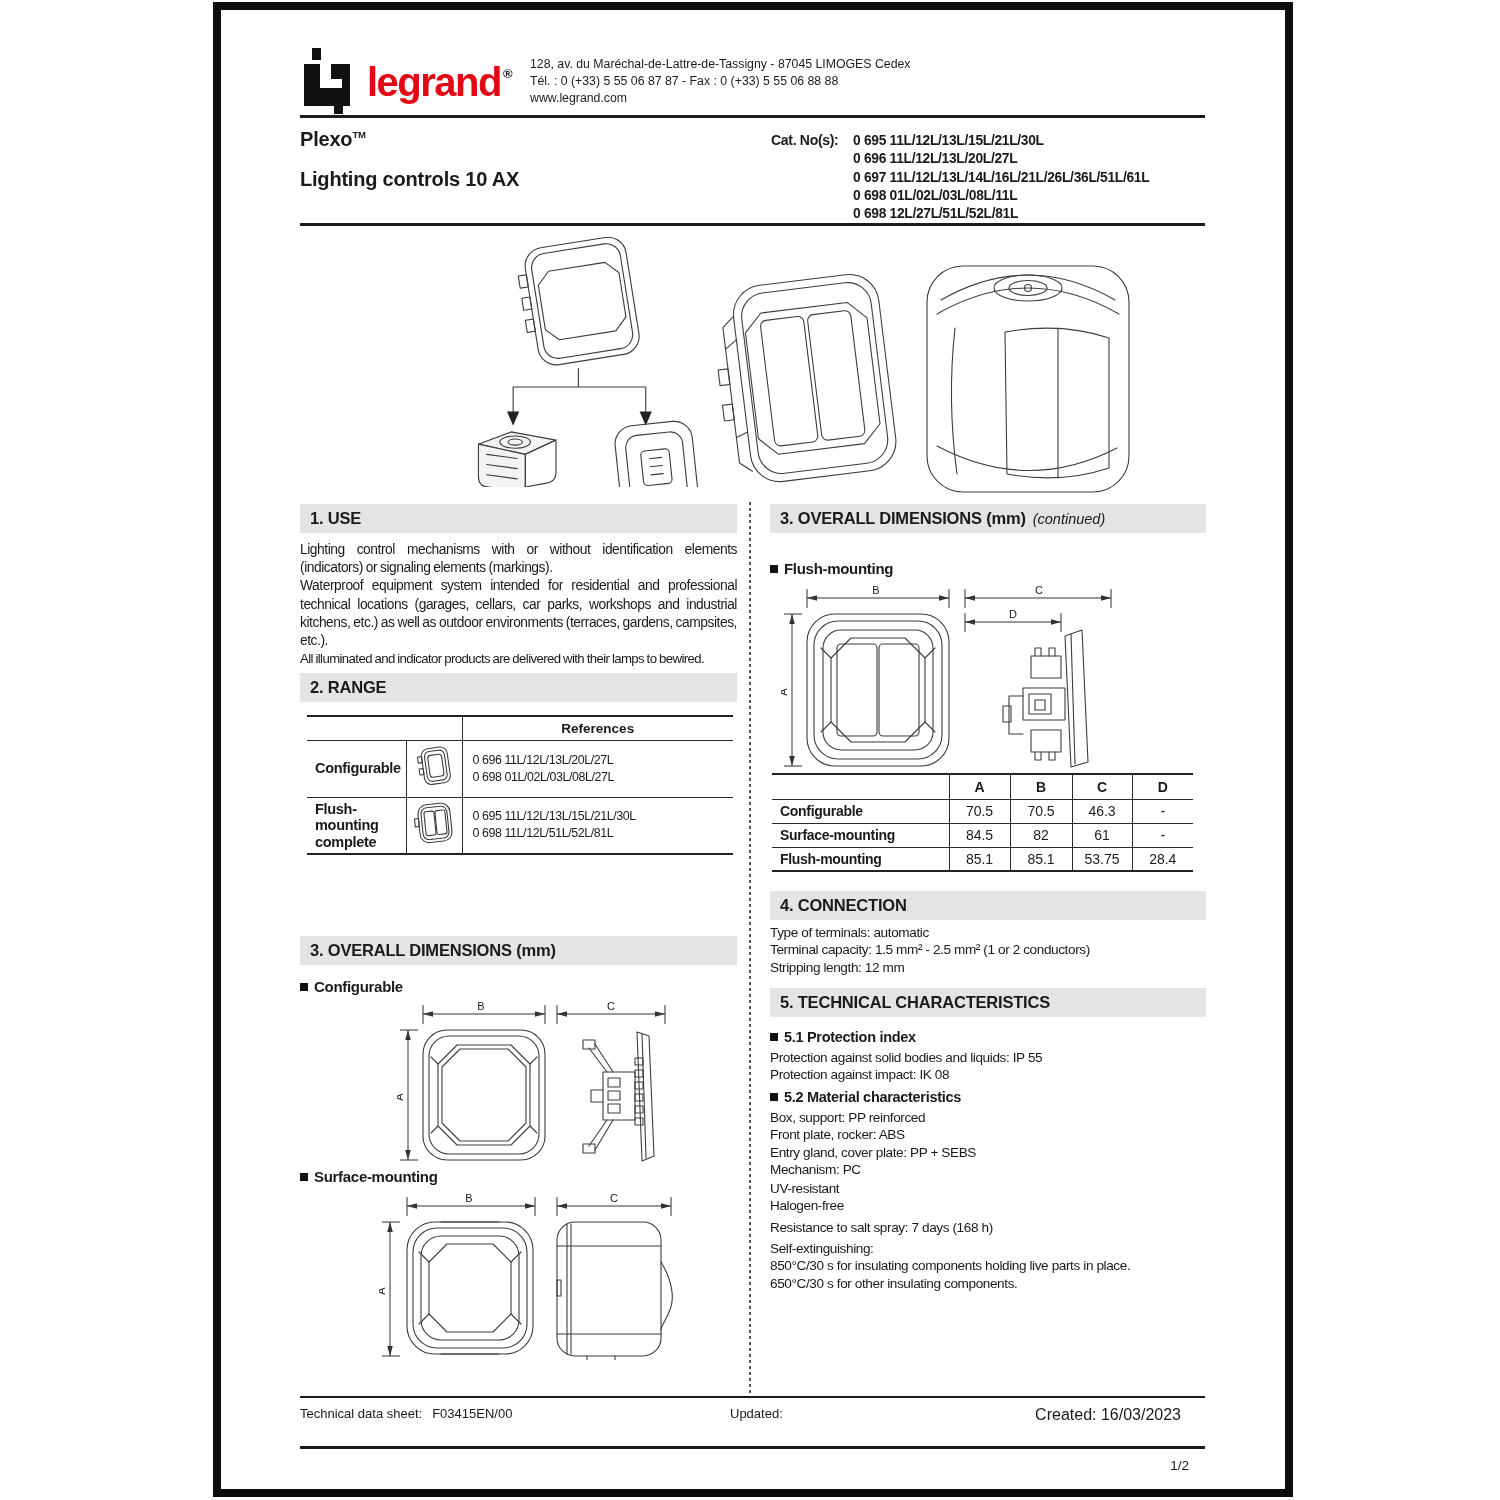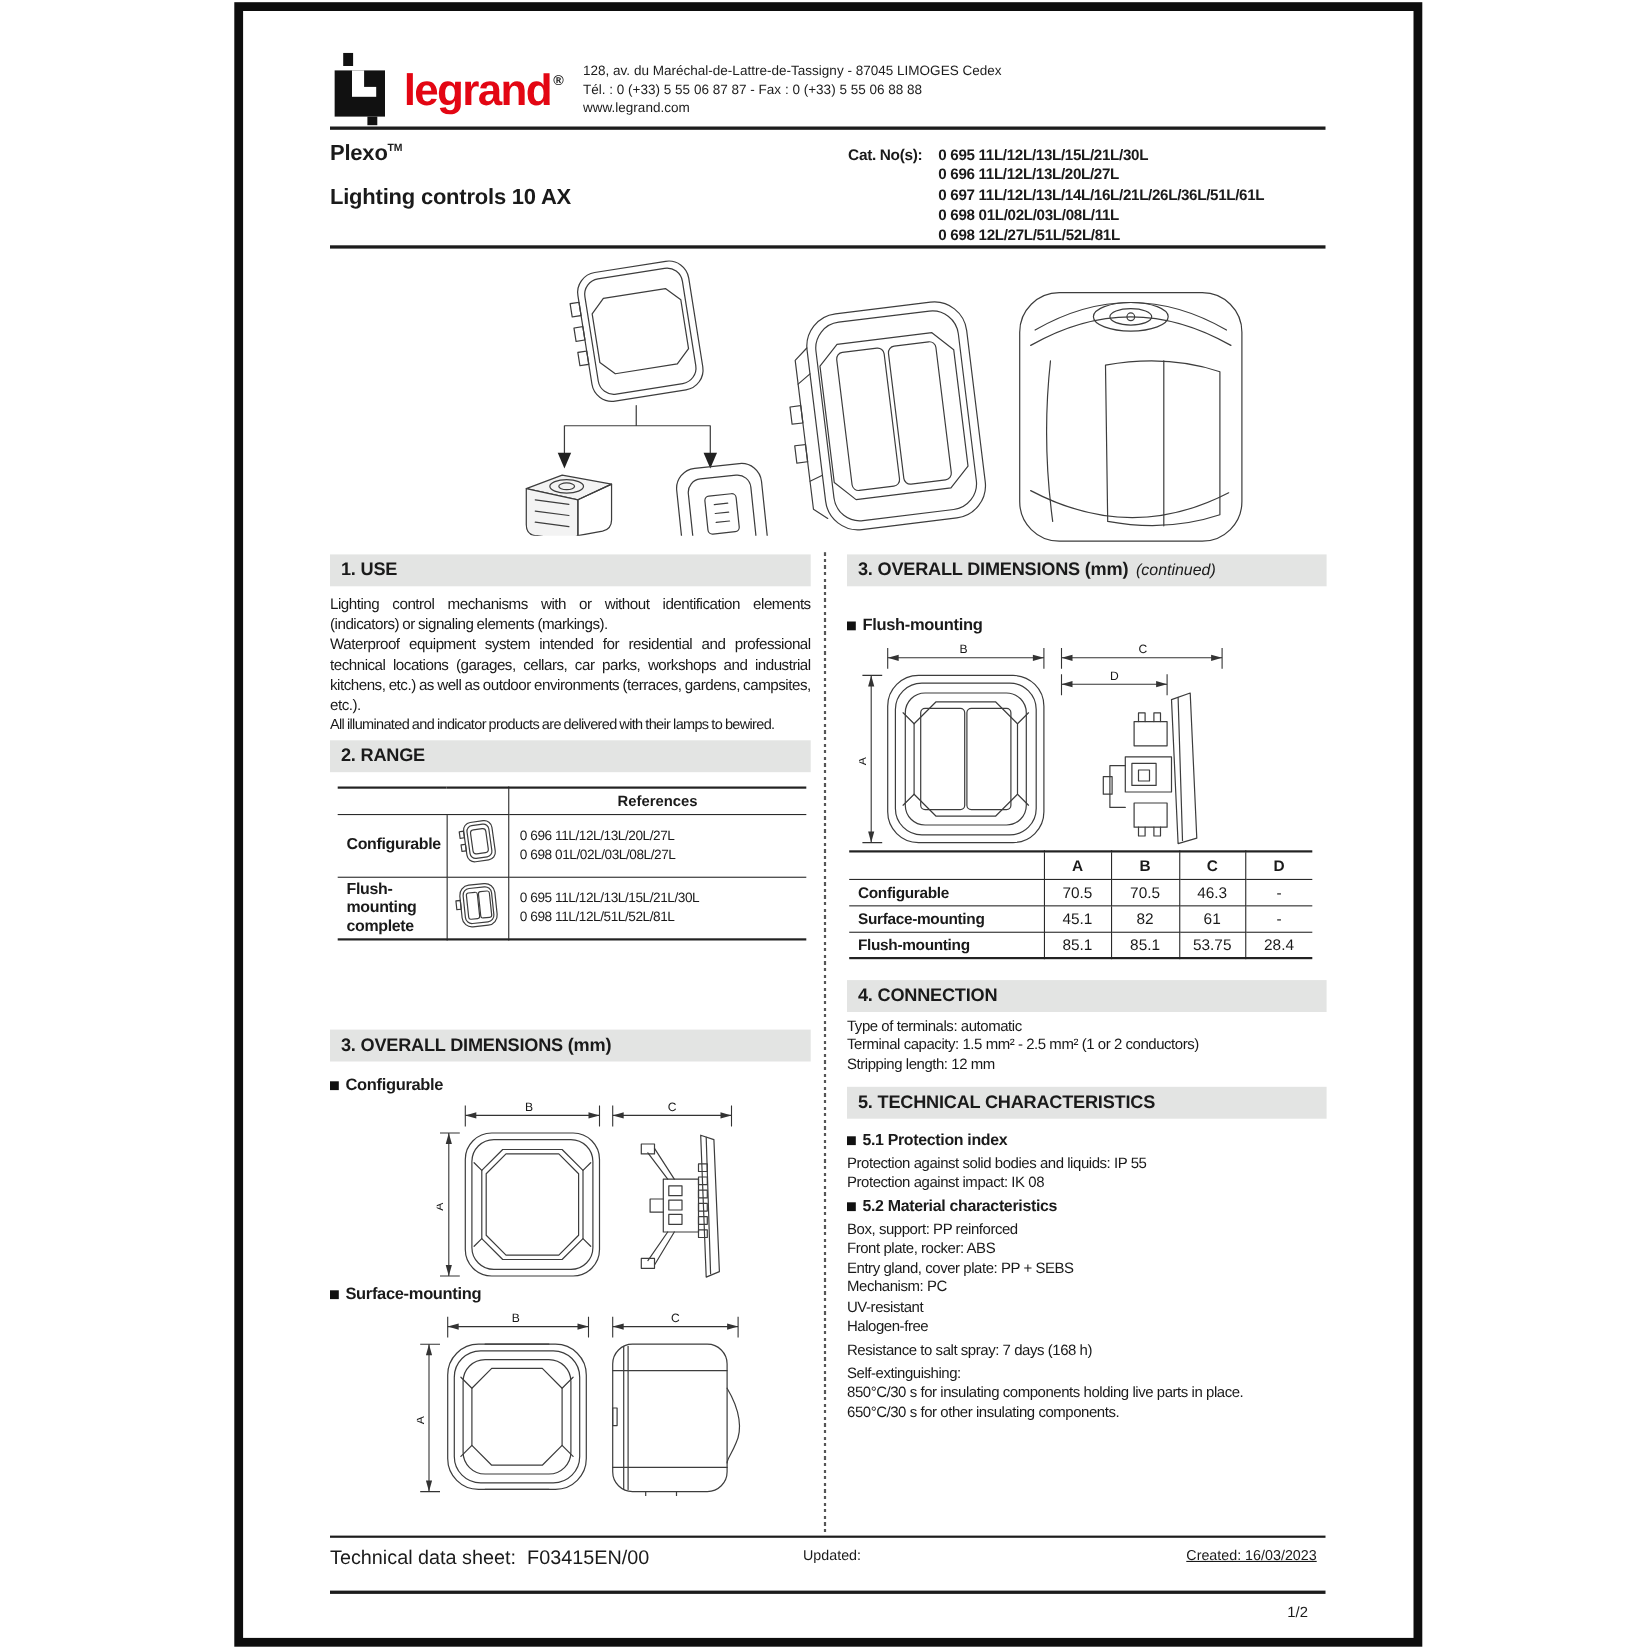--- a/index.html
+++ b/index.html
@@ -108,24 +108,24 @@
   .flush-front{ left:560px; top:574px;  width:172px; height:186px; }
   .flush-side { left:740px; top:574px;  width:156px; height:186px; }
 
   svg .ln  { fill:none; stroke:#3d3d3d; stroke-width:1.1; stroke-linejoin:round; stroke-linecap:round; }
   svg .lnf { fill:#f3f3f3; stroke:#3d3d3d; stroke-width:1.1; stroke-linejoin:round; }
   svg .dim { stroke:#333; stroke-width:1; }
   svg .dim polygon { fill:#333; stroke:none; }
   svg text { font-family:"Liberation Sans", sans-serif; font-size:11px; fill:#1a1a1a; }
 
   
-  .f-left  { position:absolute; left:79px;  top:1396px; font-size:18px;text-align:center; }
+  .f-left  { position:absolute; left:79px;  top:1396px; font-size:13px;text-align:center; }
   .f-left .val { margin-left:10px; }
   .f-mid   { position:absolute; left:509px; top:1396px; font-size:13px; }
-  .f-right { position:absolute; right:88px; top:1396px; font-size:13px;text-decoration:underline; }
+  .f-right { position:absolute; right:104px; top:1396px; font-size:16px; }
   .page-num{ position:absolute; right:96px; top:1448px; font-size:13.5px; }
 </style>
 </head>
 <body>
 
 <div class="page">
 
   <svg class="logo-mark" viewBox="0 0 54 66">
     <rect x="8" y="0" width="9" height="12" fill="#111"></rect>
     <rect x="0" y="16" width="46" height="42" fill="#111"></rect>
@@ -465,21 +465,21 @@
     </tr>
     <tr>
       <td>Configurable</td>
       <td>70.5</td>
       <td>70.5</td>
       <td>46.3</td>
       <td>-</td>
     </tr>
     <tr>
       <td>Surface-mounting</td>
-      <td>45.1</td>
+      <td>84.5</td>
       <td>82</td>
       <td>61</td>
       <td>-</td>
     </tr>
     <tr>
       <td>Flush-mounting</td>
       <td>85.1</td>
       <td>85.1</td>
       <td>53.75</td>
       <td>28.4</td>

